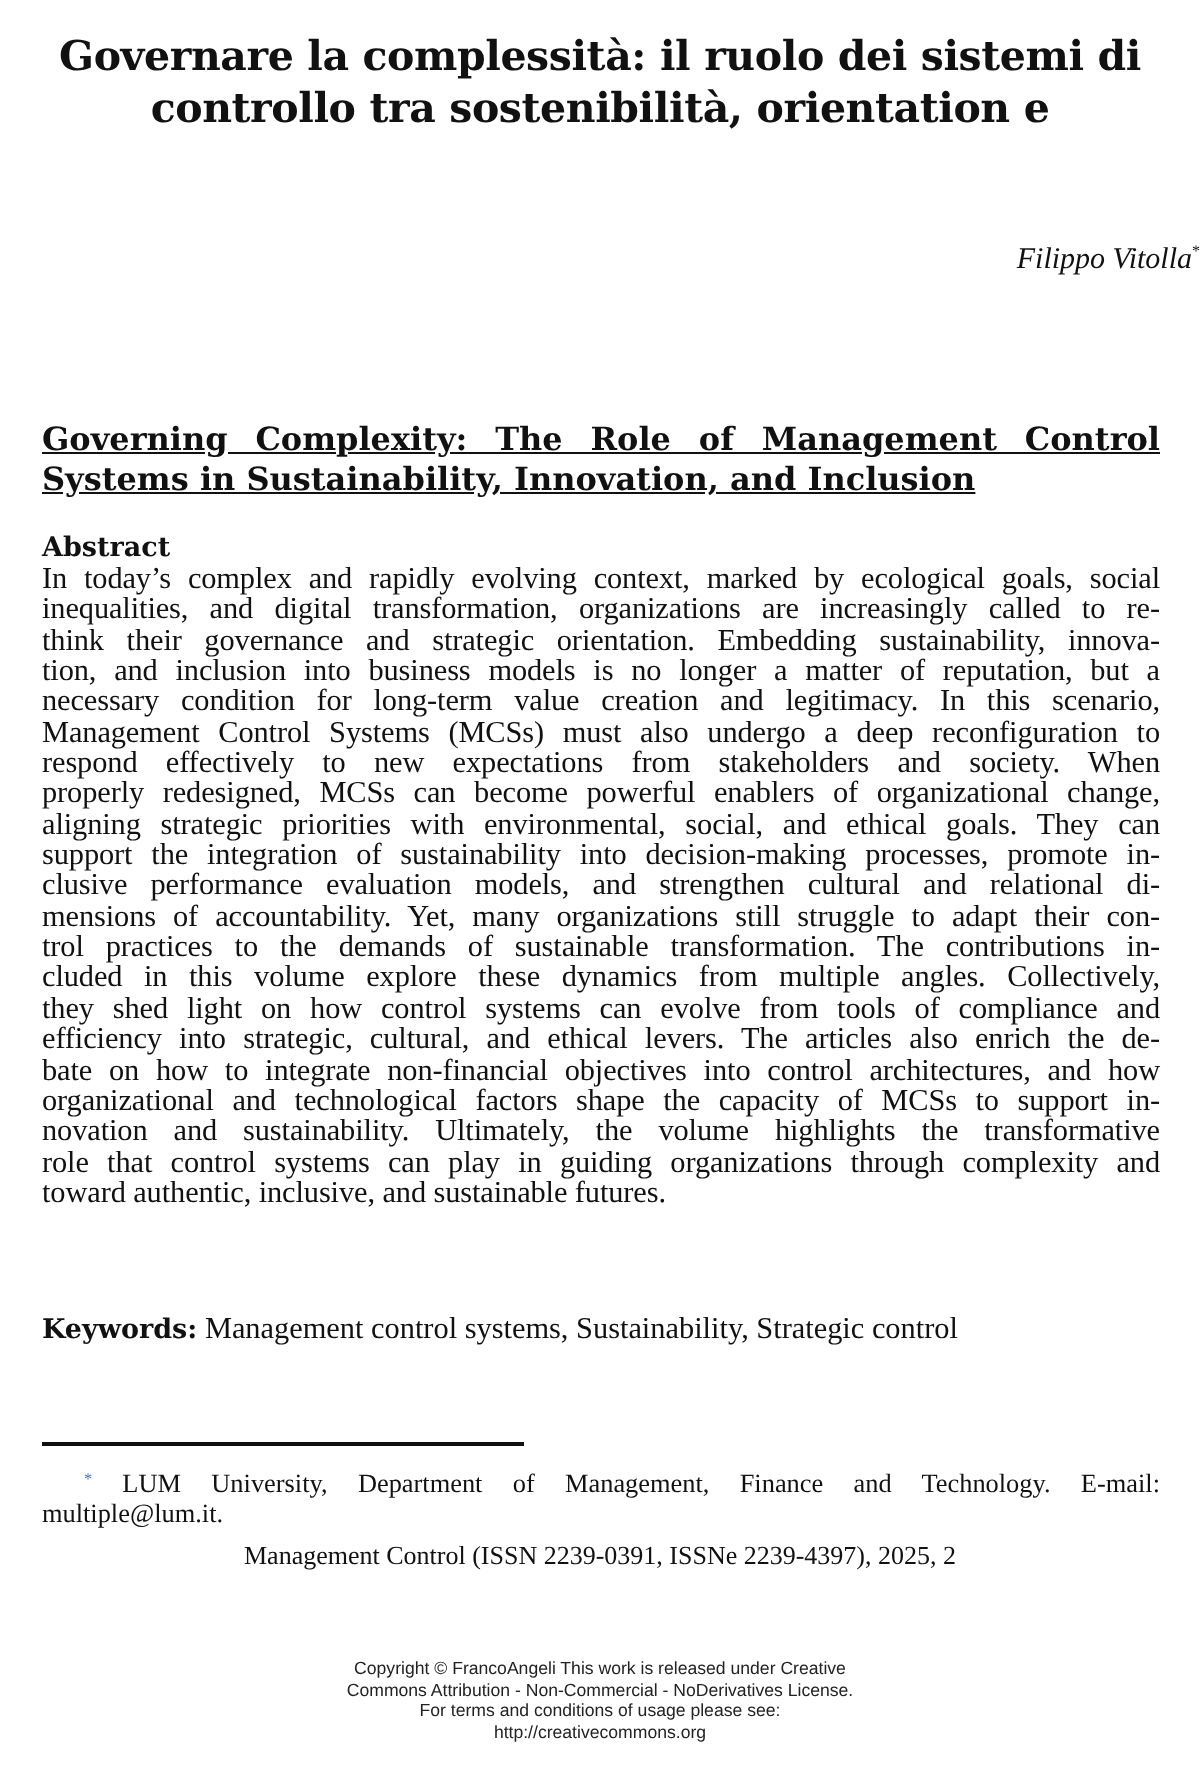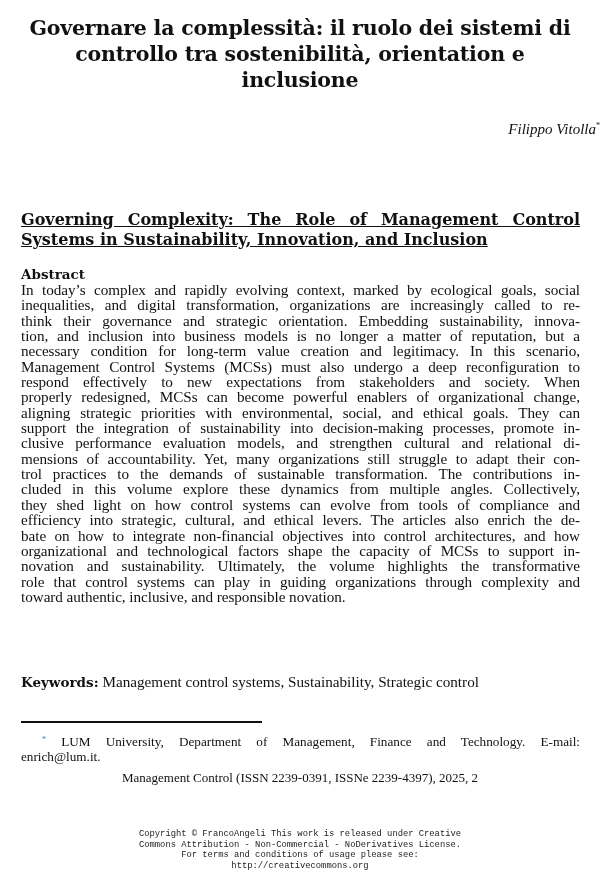--- a/index.html
+++ b/index.html
@@ -86,21 +86,20 @@
       letter-spacing: -0.05px;
     }
     .keywords {
       position: absolute;
       left: 21px;
       top: 656px;
       font-family: "Liberation Serif", serif;
       font-size: 15.2px;
       line-height: 18px;
       white-space: nowrap;
-      margin-top: 17px;
     }
     .keywords b { font-family: "DejaVu Serif", serif; font-size: 13.5px; }
     .fn-rule {
       position: absolute;
       left: 21px; top: 721px;
       width: 241px; height: 2px;
       background: #111111;
     }
     .footnote {
       position: absolute;
@@ -123,35 +122,34 @@
       text-align: center;
       font-family: "Liberation Serif", serif;
       font-size: 13px;
       line-height: 15px;
     }
     .copyright {
       position: absolute;
       left: 0; width: 600px;
       top: 829px;
       text-align: center;
-      font-family: Liberation Mono, monospace;
+      font-family: Liberation Sans, sans-serif;
       font-size: 8.8px;
       line-height: 10.6px;
       color: #222222;
     }
   </style>
 </head>
 <body>
 
 <div class="page">
 
   <h1 class="title-it" style="margin:0;">
     <span class="tl">Governare la complessità: il ruolo dei sistemi di</span>
     <span class="tl">controllo tra sostenibilità, orientation e</span>
-    <span class="tl">inclusione</span>
   </h1>
 
   <div class="author">
     <span>Filippo Vitolla</span><sup>*</sup>
   </div>
 
   <h2 class="title-en" style="margin:0;text-decoration:underline;">
     <span class="jl">Governing Complexity: The Role of Management Control</span>
     <span class="ll">Systems in Sustainability, Innovation, and Inclusion</span>
   </h2>
@@ -172,32 +170,32 @@
     <span class="jl">clusive performance evaluation models, and strengthen cultural and relational di-</span>
     <span class="jl">mensions of accountability. Yet, many organizations still struggle to adapt their con-</span>
     <span class="jl">trol practices to the demands of sustainable transformation. The contributions in-</span>
     <span class="jl">cluded in this volume explore these dynamics from multiple angles. Collectively,</span>
     <span class="jl">they shed light on how control systems can evolve from tools of compliance and</span>
     <span class="jl">efficiency into strategic, cultural, and ethical levers. The articles also enrich the de-</span>
     <span class="jl">bate on how to integrate non-financial objectives into control architectures, and how</span>
     <span class="jl">organizational and technological factors shape the capacity of MCSs to support in-</span>
     <span class="jl">novation and sustainability. Ultimately, the volume highlights the transformative</span>
     <span class="jl">role that control systems can play in guiding organizations through complexity and</span>
-    <span class="ll">toward authentic, inclusive, and responsible novation.</span>
+    <span class="ll">toward authentic, inclusive, and sustainable futures.</span>
   </div>
 
   <div class="keywords">
     <b>Keywords:</b><span> Management control systems, Sustainability, Strategic control</span>
   </div>
 
   <div class="fn-rule"></div>
 
   <div class="footnote">
     <span class="jl first"><span class="fn-mark">*</span><span> LUM University, Department of Management, Finance and Technology. E-mail:</span></span>
-    <span class="ll">enrich@lum.it.</span>
+    <span class="ll">multiple@lum.it.</span>
   </div>
 
   <div class="journal">
     <div>Management Control (ISSN 2239-0391, ISSNe 2239-4397), 2025, 2</div>
   </div>
 
   <div class="copyright">
     <div>Copyright © FrancoAngeli This work is released under Creative</div>
     <div>Commons Attribution - Non-Commercial - NoDerivatives License.</div>
     <div>For terms and conditions of usage please see:</div>

